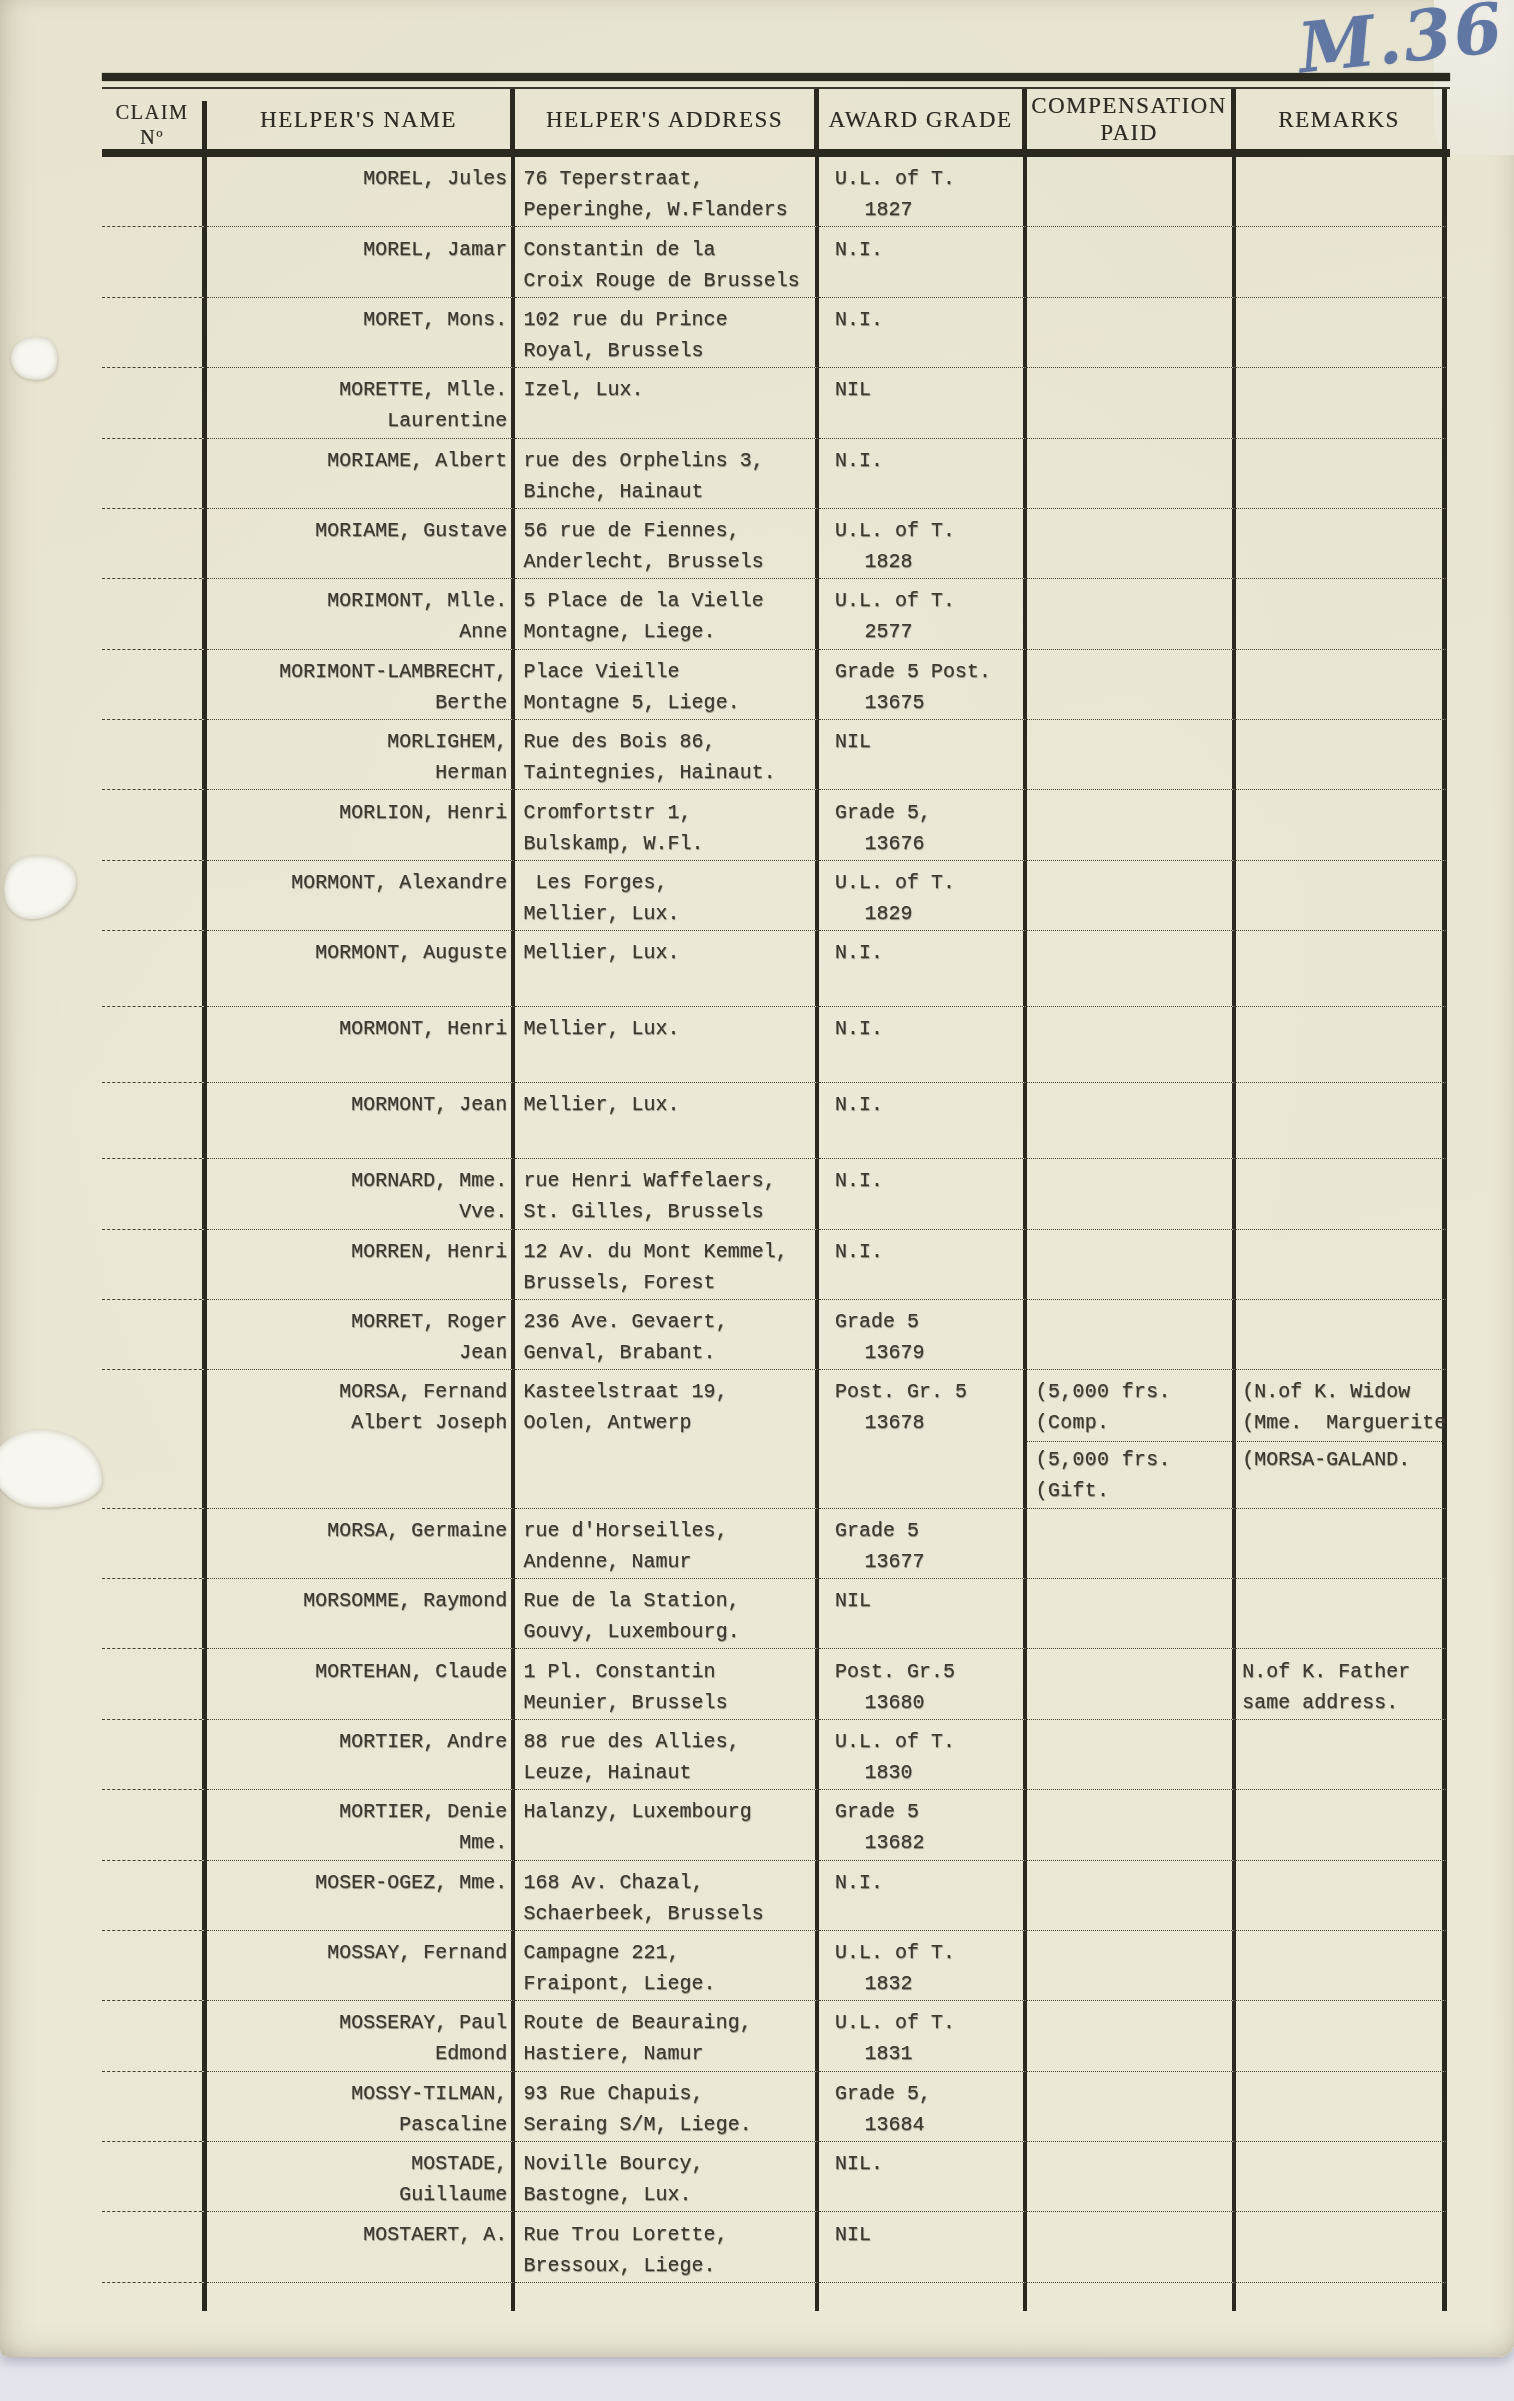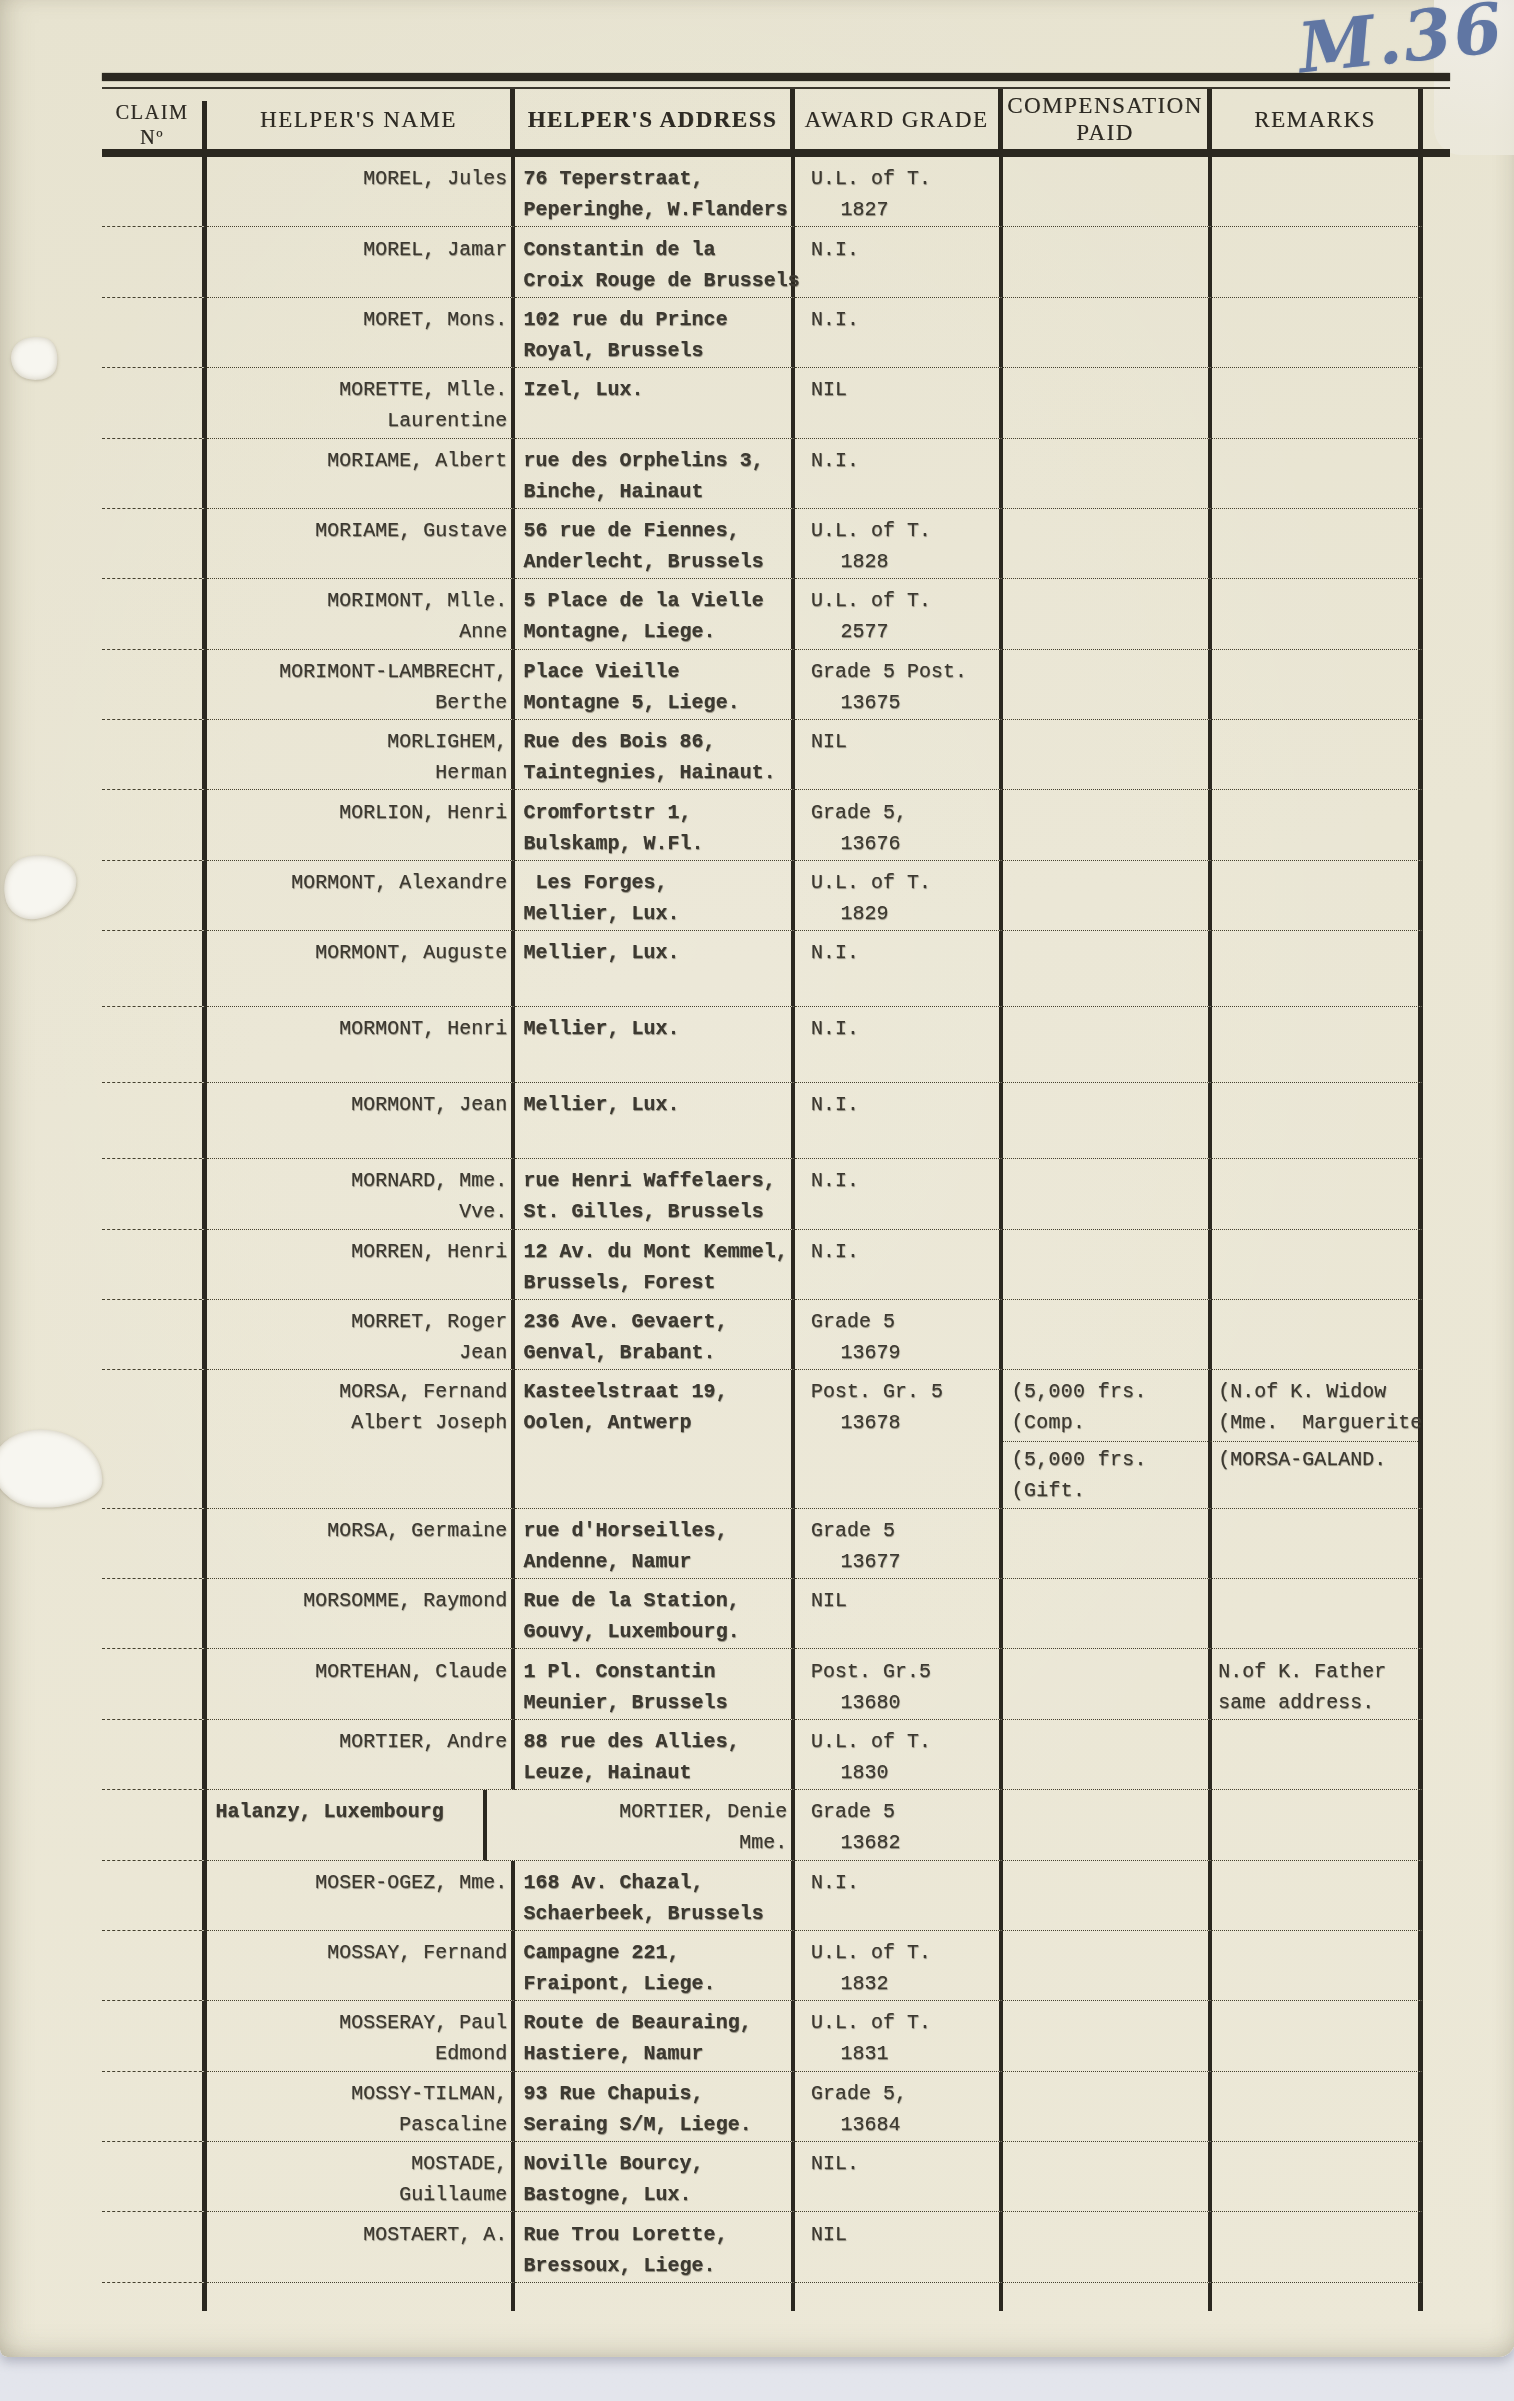--- a/index.html
+++ b/index.html
@@ -70,21 +70,21 @@
     display:flex;flex-direction:column;justify-content:center;align-items:center;
     font-size:23px;letter-spacing:1.5px;line-height:27px;
     text-shadow:0.4px 0.4px 0.6px rgba(50,46,38,.5);
     border-right:5.5px solid var(--line);
   }
   .hcell.c-claim{font-size:20.3px;line-height:24.6px;border-right:5.5px solid var(--line);margin-top:12px;}
   .hcell.c-remarks{border-right:5.5px solid var(--line);}
 
   .c-claim{width:105px;}
   .c-name{width:308px;text-align:right;}
-  .c-address{width:280px;font-weight:bold;}
+  .c-address{width:304px;}
   .c-award{width:208px;}
   .c-comp{width:209px;}
   .c-remarks{width:211px;}
 
   .tbody{font-family:"Liberation Mono", monospace;font-size:20px;}
   .row{display:flex;align-items:stretch;min-height:67px;}
   .tbody .row:nth-child(12),
   .tbody .row:nth-child(13),
   .tbody .row:nth-child(14){min-height:76px;}
   .cell{
@@ -505,26 +505,26 @@
           </div>
           <div class="cell c-award">
             <div class="line">U.L. of T.</div>
             <div class="line cont">1830</div>
           </div>
           <div class="cell c-comp"></div>
           <div class="cell c-remarks"></div>
         </div>
         <div class="row">
           <div class="cell c-claim"></div>
-          <div class="cell c-address">
-            <div class="line">Halanzy, Luxembourg</div>
-          </div>
           <div class="cell c-name">
             <div class="line">MORTIER, Denie</div>
             <div class="line cont">Mme.</div>
+          </div>
+          <div class="cell c-address">
+            <div class="line">Halanzy, Luxembourg</div>
           </div>
           <div class="cell c-award">
             <div class="line">Grade 5</div>
             <div class="line cont">13682</div>
           </div>
           <div class="cell c-comp"></div>
           <div class="cell c-remarks"></div>
         </div>
         <div class="row">
           <div class="cell c-claim"></div>

